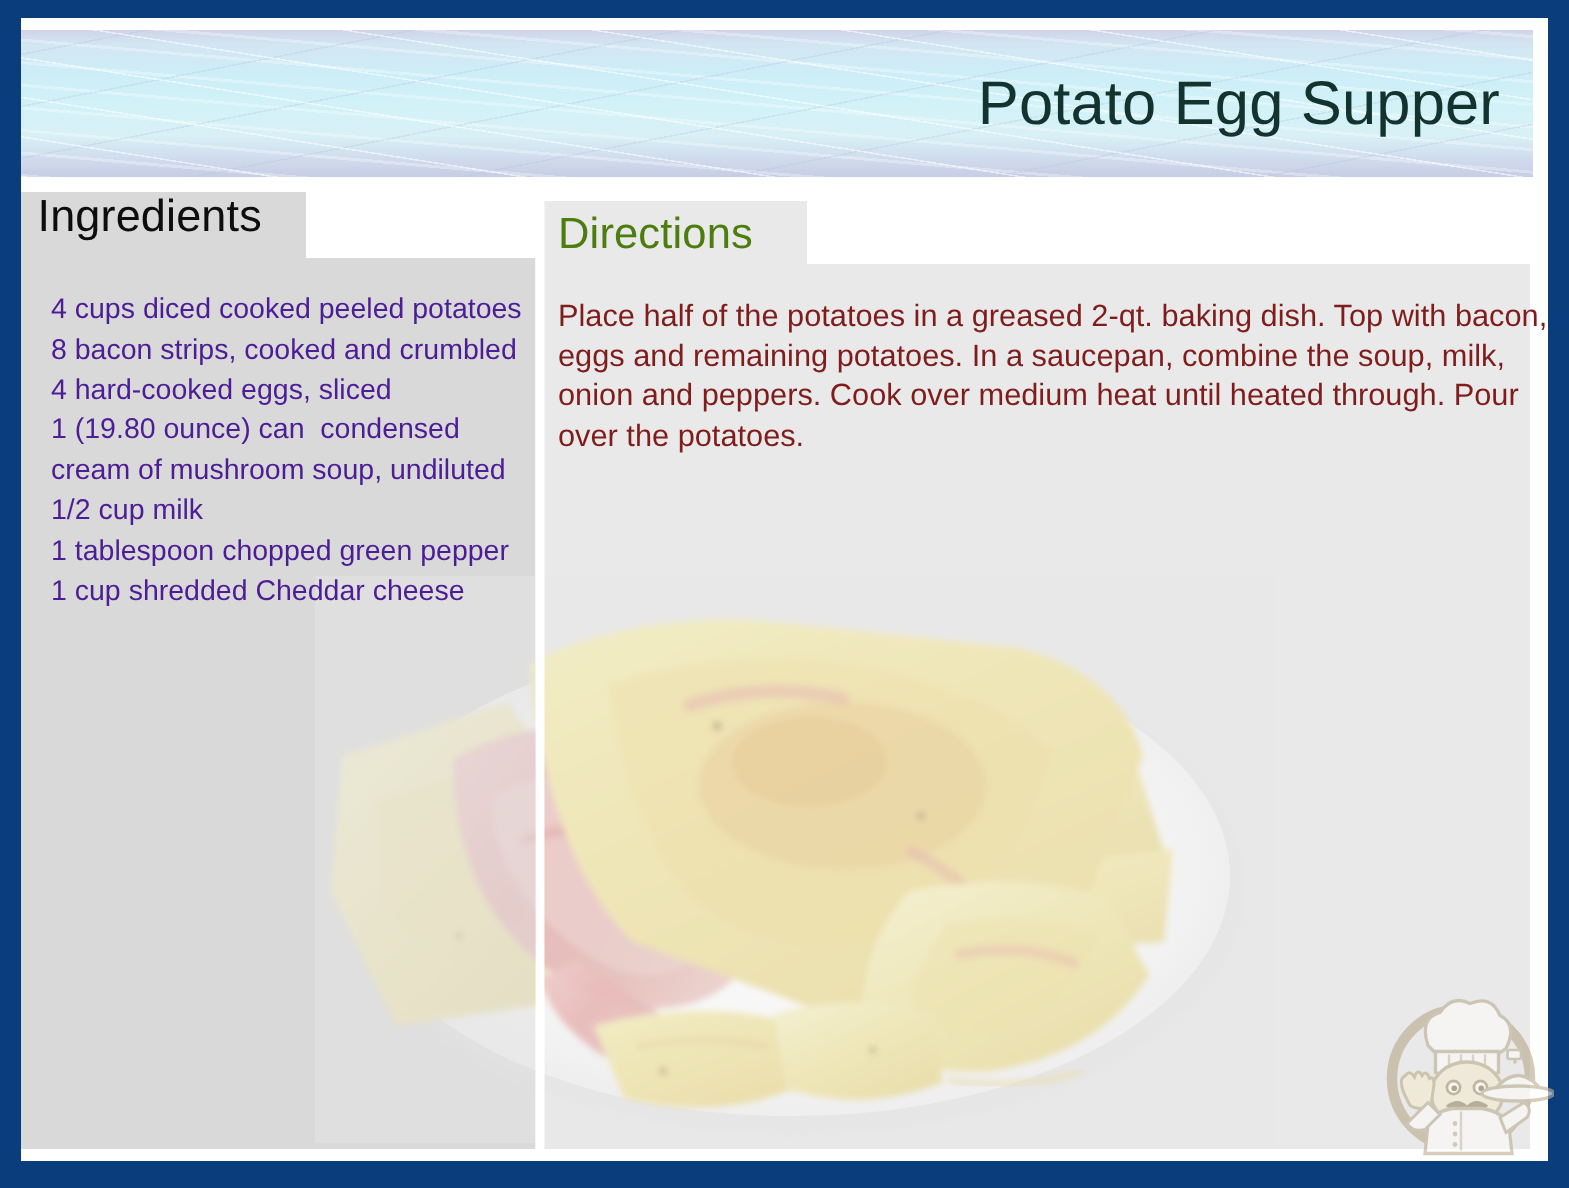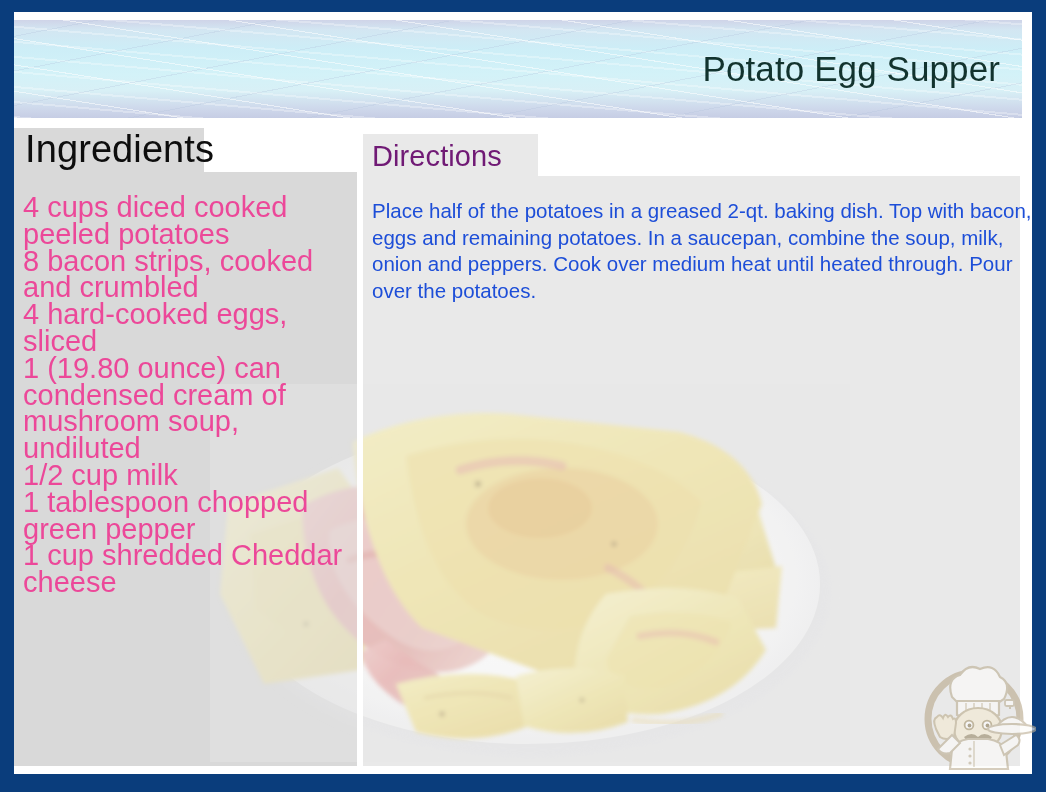--- a/index.html
+++ b/index.html
@@ -66,21 +66,21 @@
         rgba(255,255,255,0.30) 2px,
         rgba(255,255,255,0) 2px,
         rgba(255,255,255,0) 15px);
     pointer-events: none;
   }
   #recipe-title {
     position: absolute;
     right: 22px;
     top: 50%;
     transform: translateY(-50%);
-    font-size: 35px;
+    font-size: 41px;
     line-height: 1.1;
     color: #12332e;
     white-space: nowrap;
     letter-spacing: 0.1px;
   }
 
   
   #ingredients-panel {
     position: absolute;
     left: 0px;
@@ -94,76 +94,76 @@
     left: 348px;
     top: 122px;
     width: 658px;
     height: 632px;
     background: #e9e9e9;
   }
   #ingredients-heading {
     position: absolute;
     left: 11px;
     top: 116px;
-    font-size: 38px;
+    font-size: 30px;
     color: #0d0d0d;
     z-index: 3;
     letter-spacing: 0.1px;
   }
   #ingredients-heading-mask {
     position: absolute;
     left: 190px;
     top: 116px;
     width: 158px;
     height: 44px;
     background: #ffffff;
     z-index: 2;
   }
 
   #directions-heading {
     position: absolute;
     left: 358px;
     top: 128px;
     font-size: 29px;
-    color: #701a75;
+    color: #4d7c0f;
     z-index: 3;
     letter-spacing: 0.1px;
   }
   #directions-heading-mask {
     position: absolute;
     left: 524px;
     top: 122px;
     width: 482px;
     height: 42px;
     background: #ffffff;
     z-index: 2;
   }
 
   
   #ingredients-list {
     position: absolute;
-    left: 9px;
+    left: 20px;
     top: 182px;
     width: 330px;
-    font-size: 29px;
+    font-size: 19px;
     line-height: 26.8px;
-    color: #ec4899;
+    color: #4c1d95;
     z-index: 4;
   }
   #ingredients-list .ing-line { display: block; white-space: pre-wrap; }
 
   
   #directions-body {
     position: absolute;
     left: 358px;
     top: 186px;
     width: 660px;
     font-size: 20.5px;
     line-height: 26.5px;
-    color: #1d4ed8;
+    color: #7f1d1d;
     z-index: 4;
   }
   #directions-body p { margin-bottom: 23px; }
 
   
   #food-photo {
     position: absolute;
     left: 196px;
     top: 372px;
     width: 640px;

